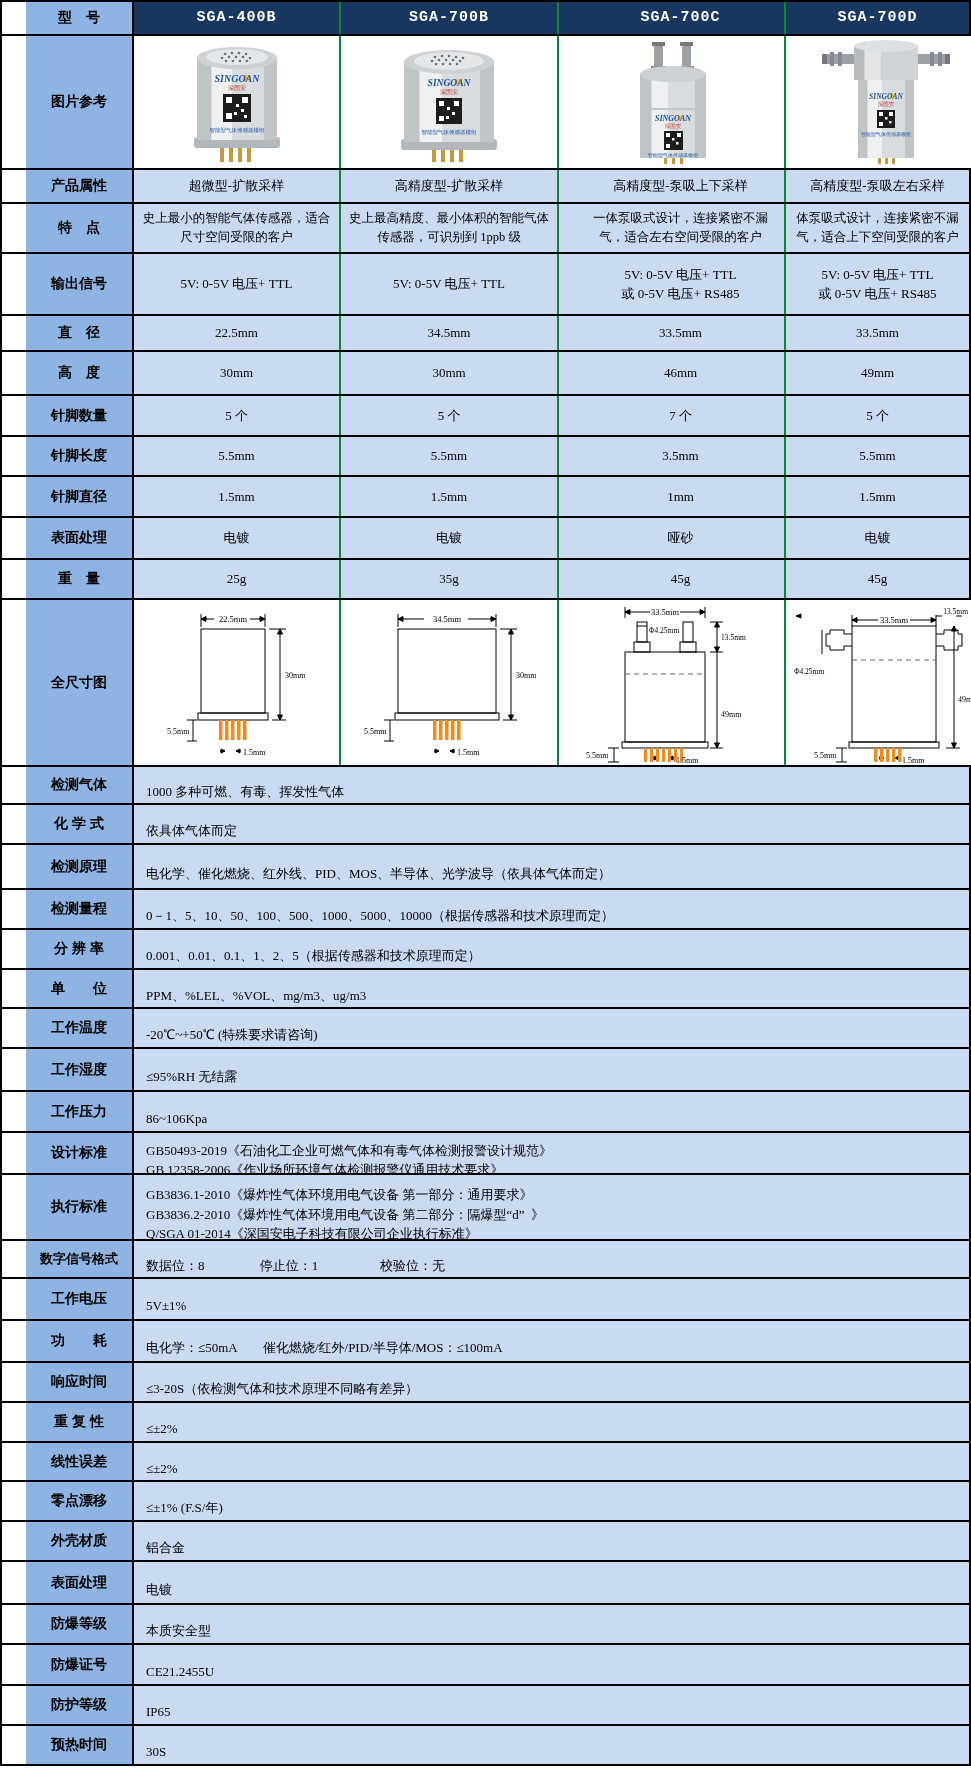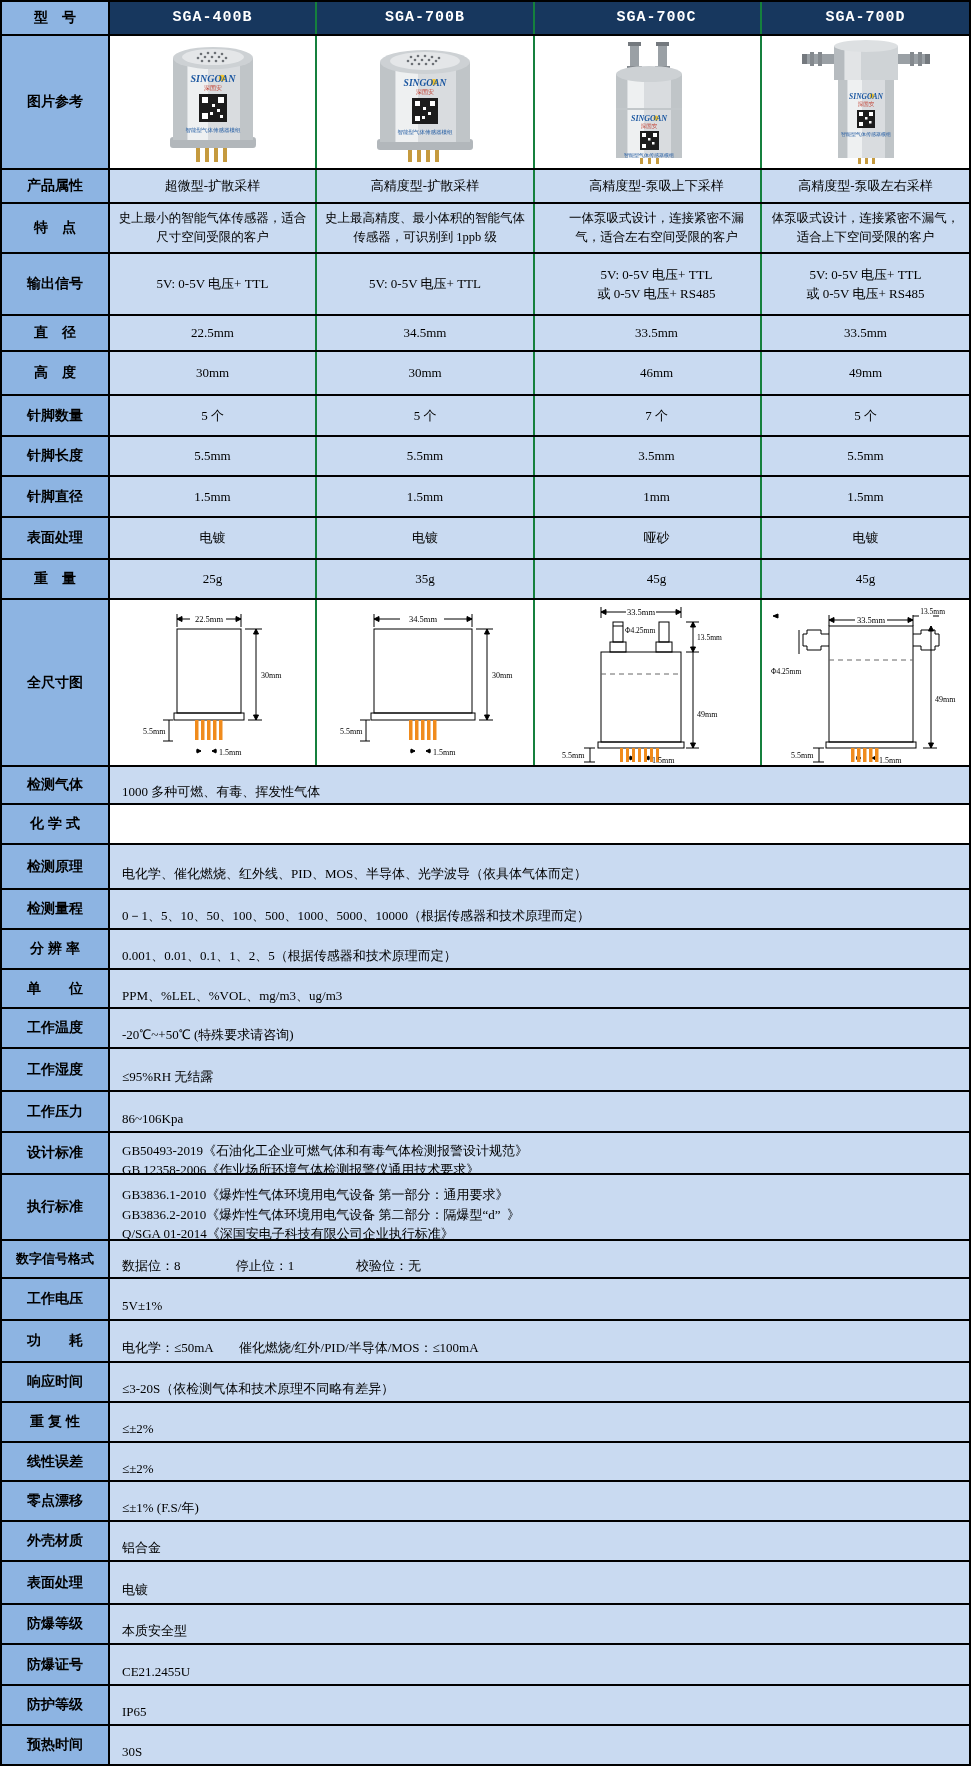--- a/index.html
+++ b/index.html
@@ -2,21 +2,21 @@
 <html><head>
 <meta charset="utf-8">
 <style>
   html,body{margin:0;padding:0;background:#fff;}
   body{width:971px;font-family:"Liberation Sans",sans-serif;color:#000;}
   .tbl{box-sizing:border-box;width:971px;border:2px solid #000;}
   .row{display:flex;border-bottom:2px solid #000;}
   .tbl > .row:last-child{border-bottom:none;}
   .lab{box-sizing:border-box;flex:0 0 108px;display:flex;align-items:center;justify-content:center;
        background:#8db4e2;border-right:2px solid #000;font-weight:bold;font-size:14px;text-align:center;
-       line-height:1.25;padding:3px;}
+       line-height:1.25;padding:3px;margin-left:24px;}
   .c{box-sizing:border-box;display:flex;align-items:center;justify-content:center;text-align:center;
      background:#c9daf1;border-right:2px solid #15803d;font-size:13px;font-family:"Liberation Serif",serif;
      white-space:pre-line;line-height:1.5;padding:1px 6px;}
   .c1{flex:0 0 207px;} .c2{flex:0 0 218px;} .c3{flex:0 0 227px;padding-left:24px;} .c4{flex:1 1 auto;border-right:none;}
   .hc{background:#17375e;color:#fff;font-family:"Liberation Mono",monospace;font-weight:bold;
       font-size:15px;letter-spacing:1px;}
   .wht{background:#fff;padding:0;}
   .dv{box-sizing:border-box;flex:1 1 auto;display:flex;align-items:center;background:#c9daf1;
       font-size:13px;font-family:"Liberation Serif",serif;padding:17px 4px 2px 12px;
       white-space:pre-wrap;line-height:1.55;}
@@ -457,20 +457,21 @@
       </svg>
     </div>
   </div>
 
   <div class="row" style="height:36px">
       <div class="lab">检测气体</div>
       <div class="dv">1000 多种可燃、有毒、挥发性气体</div>
     </div>
   <div class="row" style="height:38px">
       <div class="lab">化 学 式</div>
+      <div class="dv">依具体气体而定</div>
     </div>
   <div class="row" style="height:43px">
       <div class="lab">检测原理</div>
       <div class="dv">电化学、催化燃烧、红外线、PID、MOS、半导体、光学波导（依具体气体而定）</div>
     </div>
   <div class="row" style="height:38px">
       <div class="lab">检测量程</div>
       <div class="dv">0－1、5、10、50、100、500、1000、5000、10000（根据传感器和技术原理而定）</div>
     </div>
   <div class="row" style="height:38px">

